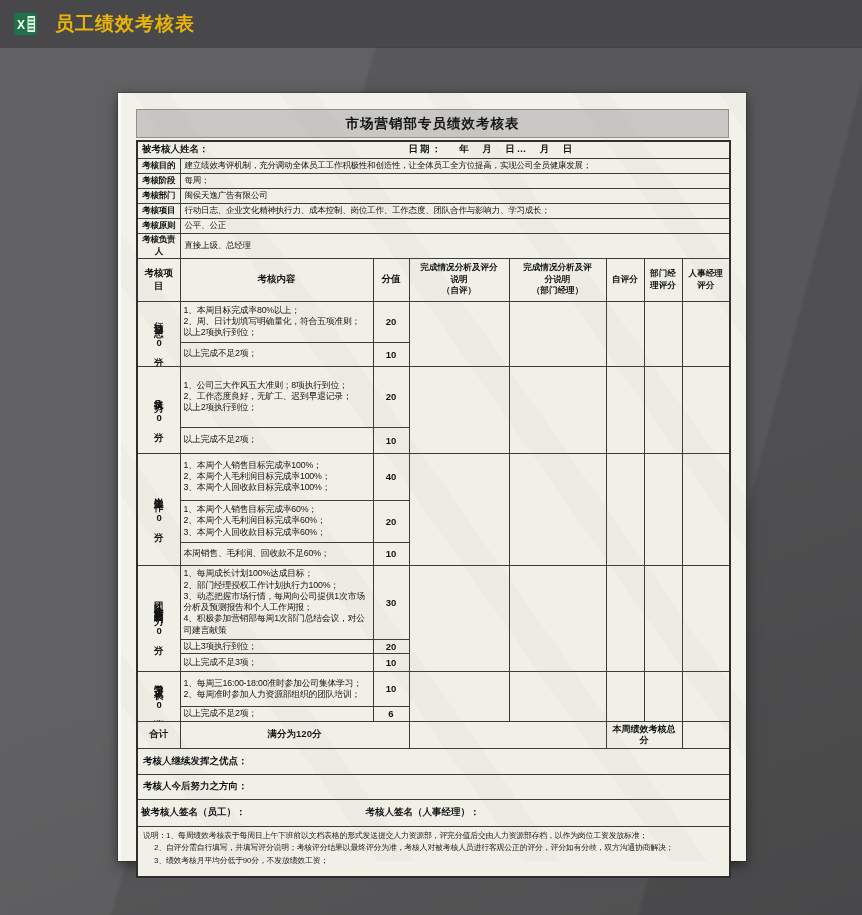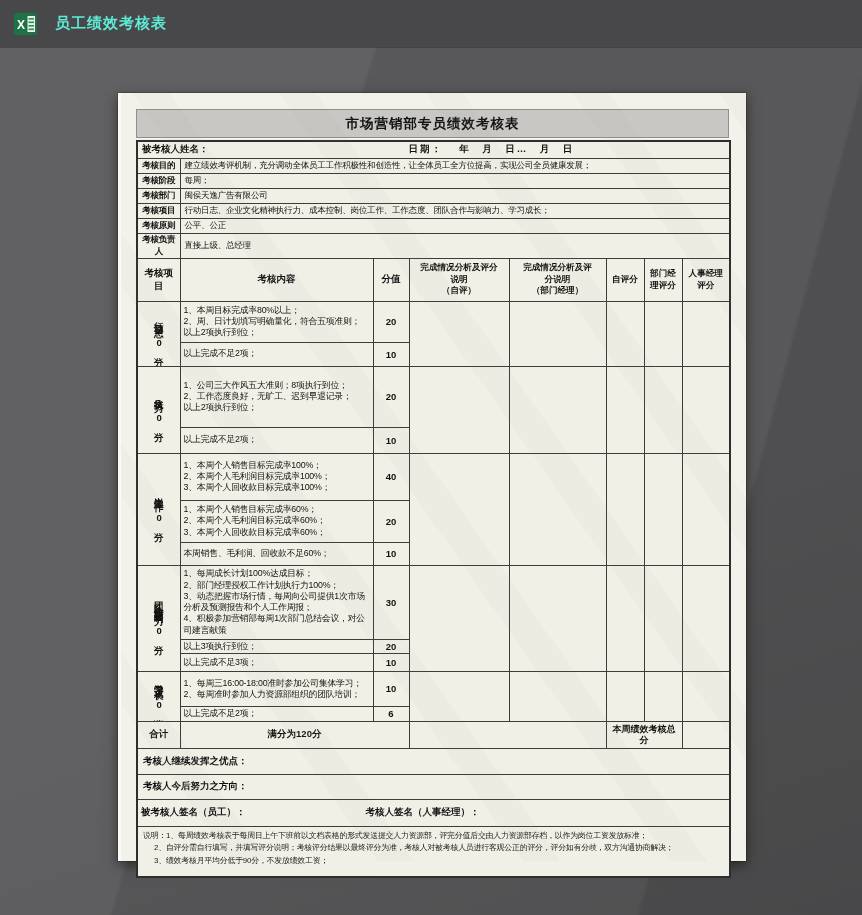--- a/index.html
+++ b/index.html
@@ -12,21 +12,21 @@
       linear-gradient(160deg, rgba(0,0,0,.05) 60%, rgba(0,0,0,.14)),
       #5d5d5f;
   }
   
   .topbar{
     position:absolute;left:0;top:0;width:862px;height:47px;
     background:#48484a;display:flex;align-items:center;
     box-shadow:0 1px 0 rgba(0,0,0,.25);
   }
   .topbar .appicon{margin-left:14px;width:23px;height:22px;flex:0 0 auto;}
-  .topbar .wtitle{margin-left:18px;font-size:15px;font-weight:bold;color:#5eead4;letter-spacing:1px;}
+  .topbar .wtitle{margin-left:18px;font-size:19px;font-weight:bold;color:#eab308;letter-spacing:1px;}
   
   .page{
     position:absolute;left:118px;top:93px;width:628px;height:768px;
     background:#f3f2ea;
     border-left:3px solid #fbfaf4;
     box-sizing:border-box;
     box-shadow:0 4px 12px rgba(0,0,0,.5), 0 0 0 1px rgba(0,0,0,.18);
     padding:16px 17px 0 15px;
   }
   .page::after{ 

